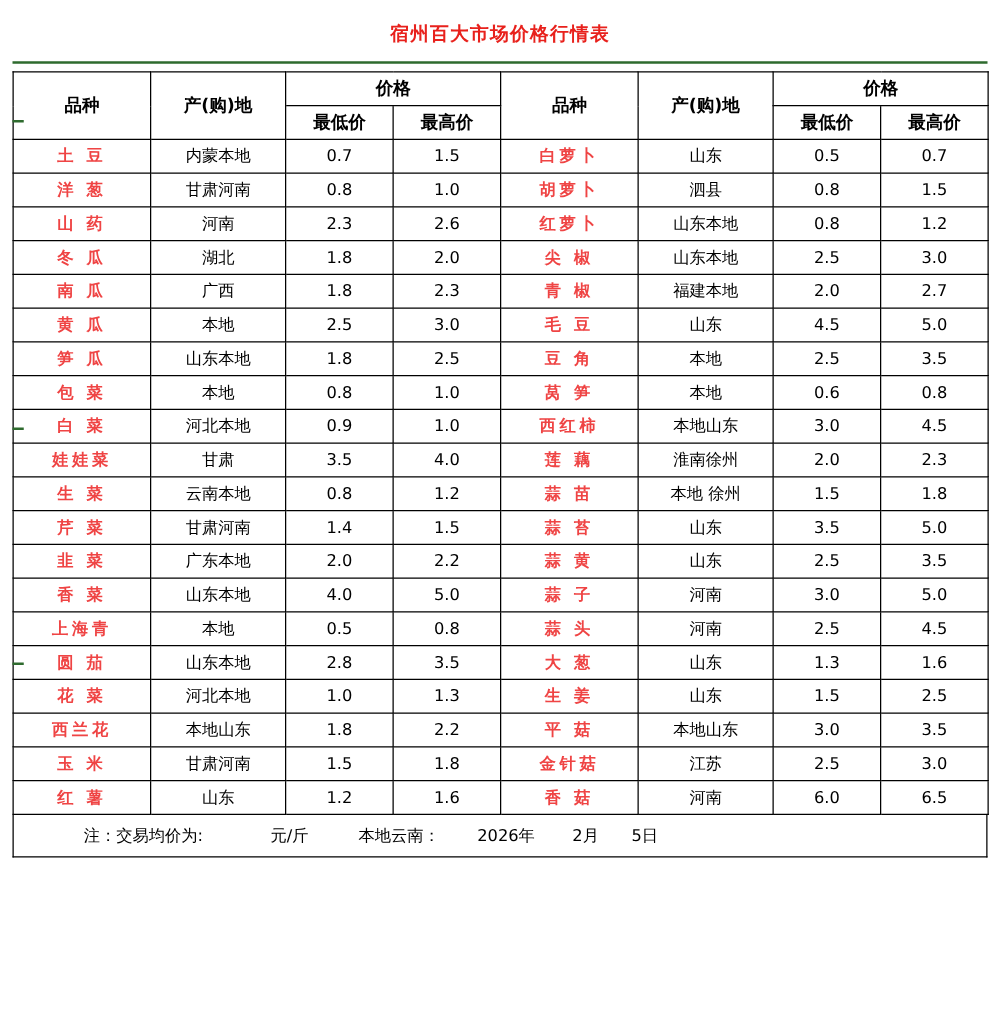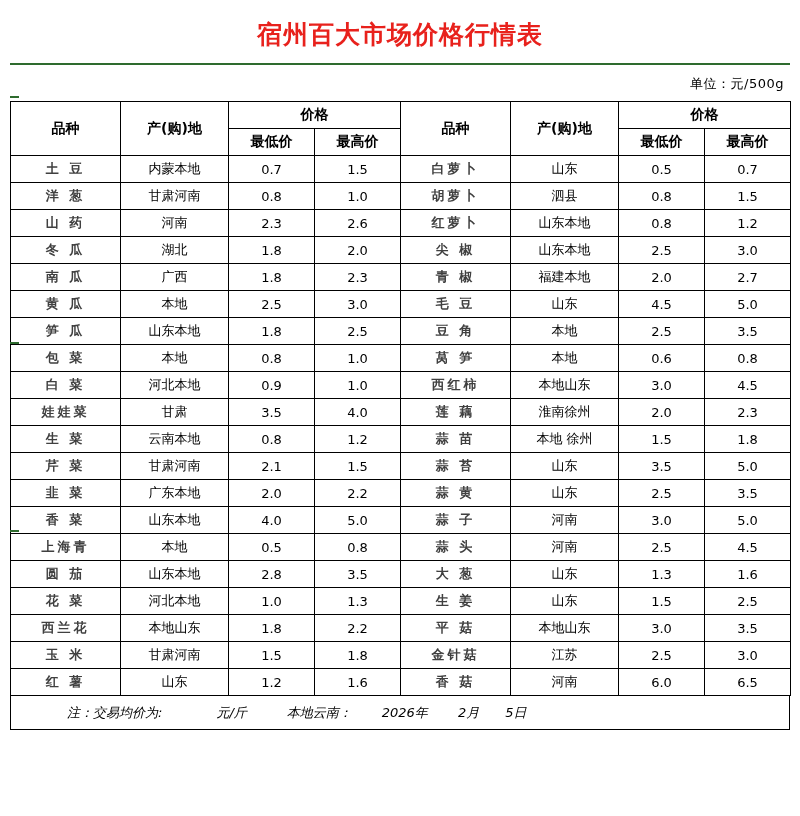--- a/index.html
+++ b/index.html
@@ -17,21 +17,21 @@
   .page {
     position: relative;
     width: 800px;
     height: 816px;
     box-sizing: border-box;
     padding: 0 10px;
   }
   .title {
     text-align: center;
     color: #e8211c;
-    font-size: 25px;
+    font-size: 15px;
     font-weight: bold;
     letter-spacing: 1px;
     padding: 18px 0 12px 0;
   }
   .rule {
     border-top: 2px solid #2e6b2e;
     margin: 0 0 6px 0;
     height: 0;
   }
   .unit-line {
@@ -55,21 +55,21 @@
     box-sizing: border-box;
   }
   table.price th {
     font-weight: bold;
     font-size: 14px;
   }
   .th-tall {
     height: 33px;
   }
   .name-cell {
-    color: #404040;
+    color: #ef4444;
     font-weight: bold;
     letter-spacing: 3px;
     font-size: 14px;
     margin-top: 39px;
   }
   .origin-cell {
     font-size: 13px;
   }
   .num-cell {
     font-size: 13px;
@@ -85,21 +85,20 @@
     border-top: none;
     box-sizing: border-box;
     height: 34px;
     display: flex;
     align-items: center;
     font-size: 13px;
   }
   .footer .seg {
     display: flex;
     align-items: center;
-    font-style: italic;
   }
   .f-note { padding-left: 56px; }
   .f-unit { padding-left: 54px; }
   .f-inquirer { padding-left: 120px; }
   .f-date { padding-left: 40px; }
   .f-year { padding-left: 30px; }
   .f-month { padding-left: 30px; }
   .f-day { padding-left: 26px; }
   .green-tick {
     position: absolute;
@@ -111,21 +110,20 @@
 </style>
 </head>
 <body>
 
 <div class="page">
 
   <div class="title">宿州百大市场价格行情表</div>
 
   <div class="rule"></div>
 
-  <div class="unit-line">单位：元/500g</div>
 
   <table class="price">
     <colgroup>
       <col class="c-name">
         <col class="c-origin">
         <col class="c-low">
         <col class="c-high">
       <col class="c-name">
         <col class="c-origin">
         <col class="c-low">
@@ -254,21 +252,21 @@
         <td class="num-cell">0.8</td>
         <td class="num-cell">1.2</td>
         <td class="name-cell">蒜 苗</td>
         <td class="origin-cell">本地 徐州</td>
         <td class="num-cell">1.5</td>
         <td class="num-cell">1.8</td>
       </tr>
       <tr>
         <td class="name-cell">芹 菜</td>
         <td class="origin-cell">甘肃河南</td>
-        <td class="num-cell">2.1</td>
+        <td class="num-cell">1.4</td>
         <td class="num-cell">1.5</td>
         <td class="name-cell">蒜 苔</td>
         <td class="origin-cell">山东</td>
         <td class="num-cell">3.5</td>
         <td class="num-cell">5.0</td>
       </tr>
       <tr>
         <td class="name-cell">韭 菜</td>
         <td class="origin-cell">广东本地</td>
         <td class="num-cell">2.0</td>

